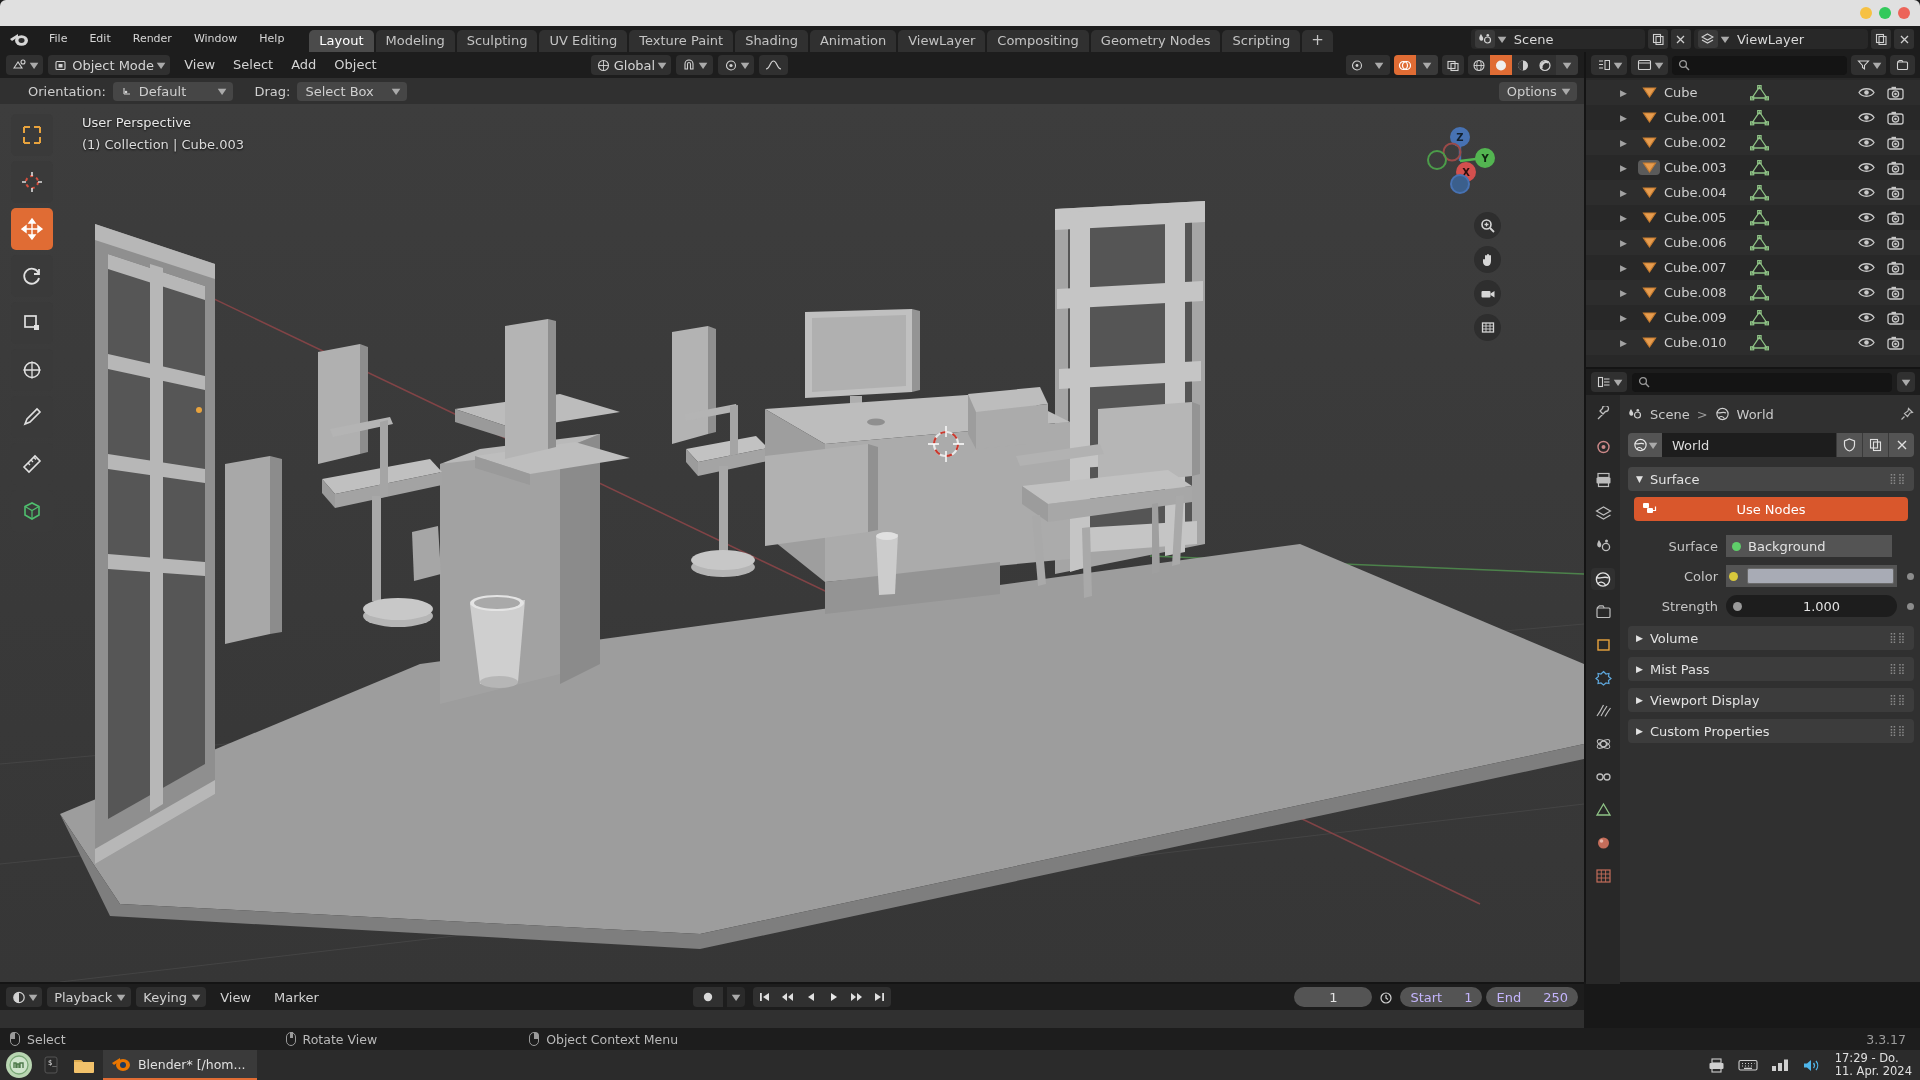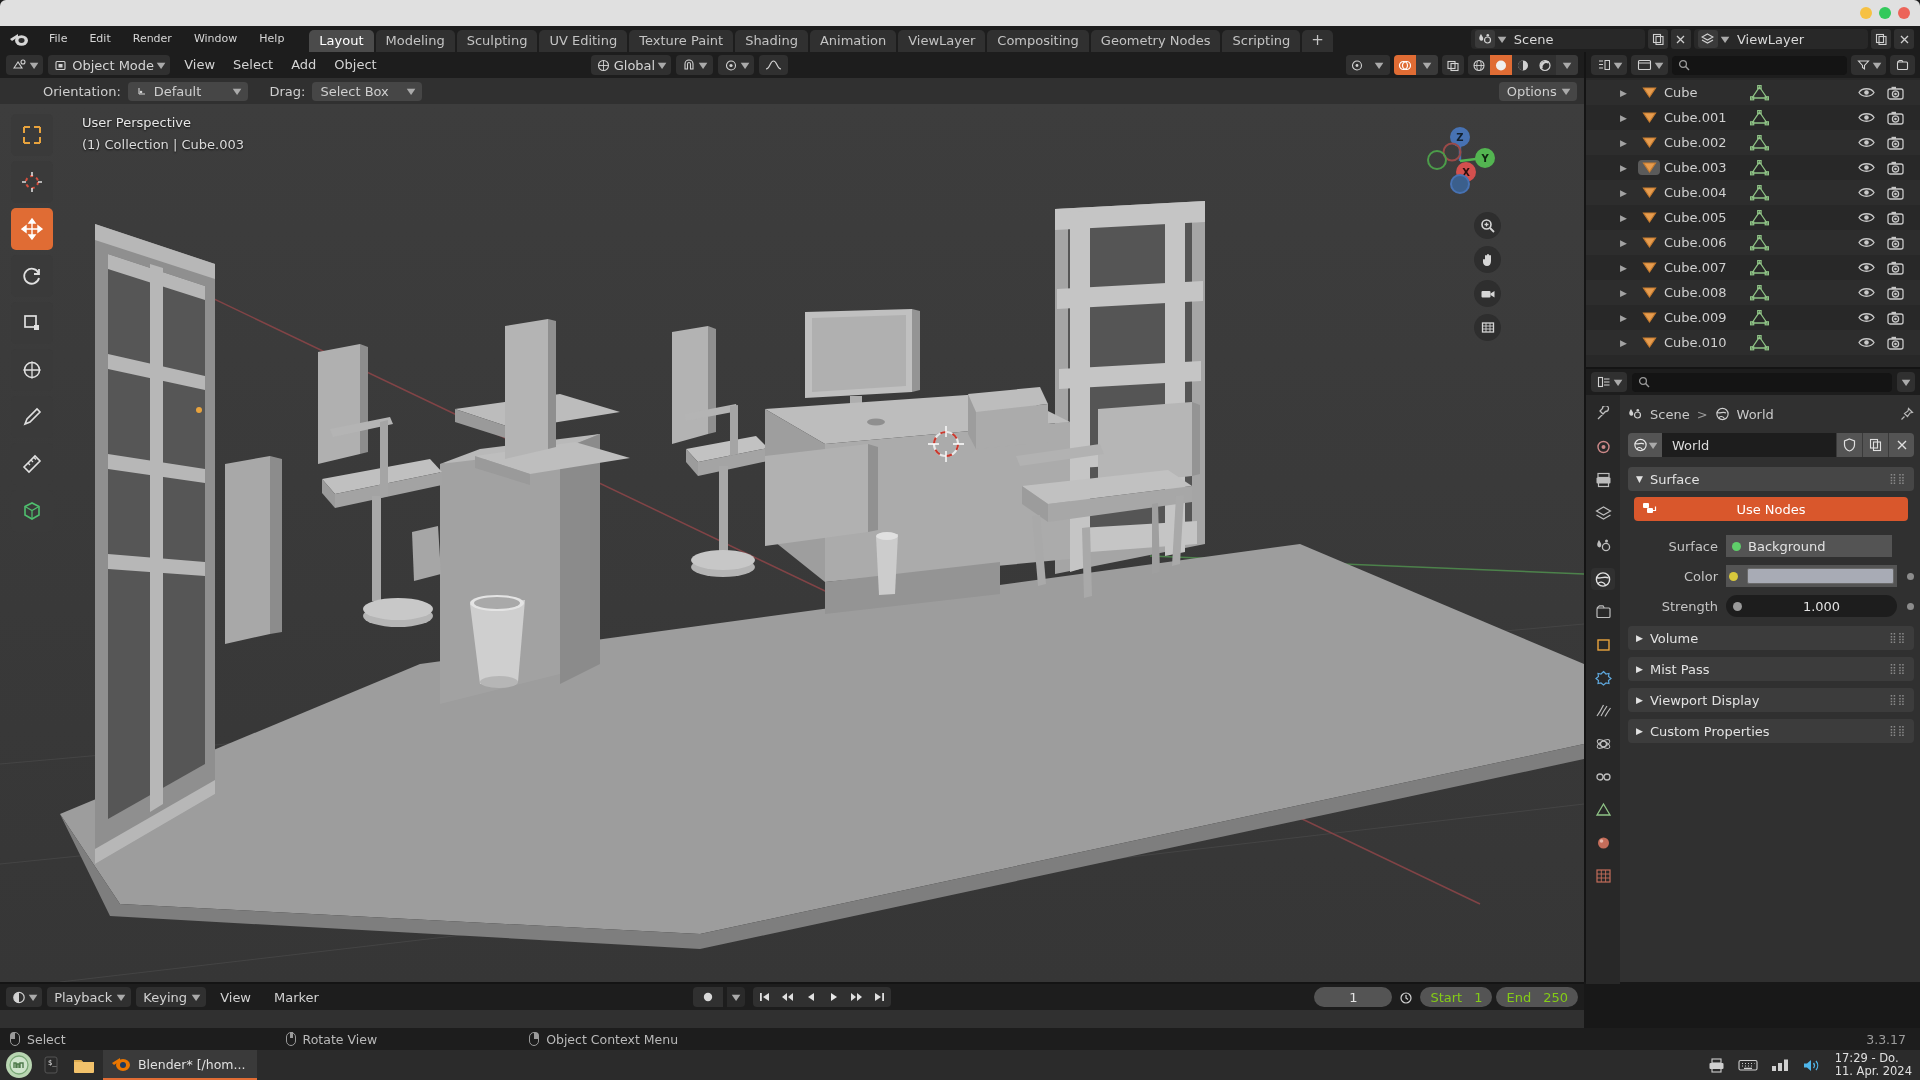--- a/index.html
+++ b/index.html
@@ -58,21 +58,21 @@
   .vp-menu{padding:0 9px; height:20px; line-height:20px; font-size:13px; color:#d4d4d4;}
   .chev{font-size:8px; color:#aaa; transform:scaleX(1.4);}
   .vp-head-right{position:absolute; right:6px; top:3px; display:flex; align-items:center; gap:4px;}
   .togglegrp{display:flex; align-items:center; background:#303030; border-radius:4px; height:20px; overflow:hidden;}
   .tg{width:22px;height:20px; display:flex;align-items:center;justify-content:center; background:#303030;}
   .tg.on{background:#e06c34;}
   .tg.dim{background:#3a3a3a;}
 
   .vp-tool-header{
     position:absolute; left:0; top:26px; width:1584px; height:26px; background:#303030;
-    display:flex; align-items:center; padding:0 43px; gap:7px; font-size:13px; color:#cfcfcf;
+    display:flex; align-items:center; padding:0 28px; gap:7px; font-size:13px; color:#cfcfcf;
   }
   .sel-box{background:#464646; border-radius:4px; height:19px; display:flex; align-items:center; padding:0 8px; gap:5px;}
   .options-btn{position:absolute; right:7px; top:4px; background:#464646; border-radius:4px; height:19px; display:flex; align-items:center; padding:0 8px; gap:6px; font-size:13px;}
 
   .vp-canvas{position:absolute; left:0; top:52px; width:1584px; height:878px; overflow:hidden; background:#3c3c3c;}
   .vp-overlay-text{position:absolute; left:82px; top:8px; font-size:13px; color:#e6e6e6; line-height:22px; text-shadow:0 1px 2px rgba(0,0,0,.8);}
   .vp-overlay-text .sub{color:#dcdcdc;}
 
   
   .vp-toolbar{position:absolute; left:11px; top:10px; width:42px; display:flex; flex-direction:column; gap:5px;}
@@ -131,21 +131,21 @@
   .tl-header{height:26px; background:#1d1d1d; display:flex; align-items:center; padding:0 6px; gap:5px;}
   .tl-dd{height:20px; background:#303030; border-radius:4px; display:flex; align-items:center; padding:0 7px; gap:6px; font-size:13px; color:#d2d2d2;}
   .tl-menu{padding:0 9px; font-size:13px; color:#d2d2d2;}
   .tl-center{position:absolute; left:50%; transform:translateX(-50%); top:3px; display:flex; align-items:center; gap:4px;}
   .rec{width:30px;height:20px;background:#303030;border-radius:4px 0 0 4px;display:flex;align-items:center;justify-content:center;}
   .rec2{width:18px;height:20px;background:#2a2a2a;border-radius:0 4px 4px 0;display:flex;align-items:center;justify-content:center;}
   .playgrp{display:flex;align-items:center;background:#303030;border-radius:4px;height:20px;margin-left:4px;}
   .pb{width:23px;height:20px;display:flex;align-items:center;justify-content:center;}
   .tl-right{position:absolute; right:6px; top:3px; display:flex; align-items:center; gap:4px;}
   .frm{height:20px;background:#545454;border-radius:10px;display:flex;align-items:center;justify-content:center;padding:0 12px;font-size:13px;color:#e5e5e5;min-width:78px;}
-  .frm-lbl{height:20px;background:#545454;border-radius:10px;display:flex;align-items:center;padding:0 10px;gap:12px;font-size:13px;color:#84cc16;}
+  .frm-lbl{height:20px;background:#545454;border-radius:10px;display:flex;align-items:center;padding:0 10px;gap:22px;font-size:13px;color:#c4b5fd;}
 
   
   .statusbar{position:absolute; left:0; top:1028px; width:1920px; height:22px; background:#1d1d1d; display:flex; align-items:center; padding-left:10px; gap:0; font-size:12.5px; color:#b9b9b9;}
   .sb-item{display:flex; align-items:center; gap:7px; margin-right:40px;}
   .mouse{width:10px;height:14px;border:1.5px solid #9a9a9a; border-radius:5px; position:relative;}
   .mouse.l::after{content:""; position:absolute; left:-1px; top:-1px; width:5px;height:7px;background:#9a9a9a;border-radius:4px 0 0 0;}
   .mouse.m::after{content:""; position:absolute; left:3px; top:-1px; width:3px;height:6px;background:#9a9a9a;}
   .mouse.r::after{content:""; position:absolute; right:-1px; top:-1px; width:5px;height:7px;background:#9a9a9a;border-radius:0 4px 0 0;}
   .ver{position:absolute; right:14px; font-size:12.5px; color:#9d9d9d;}
 

